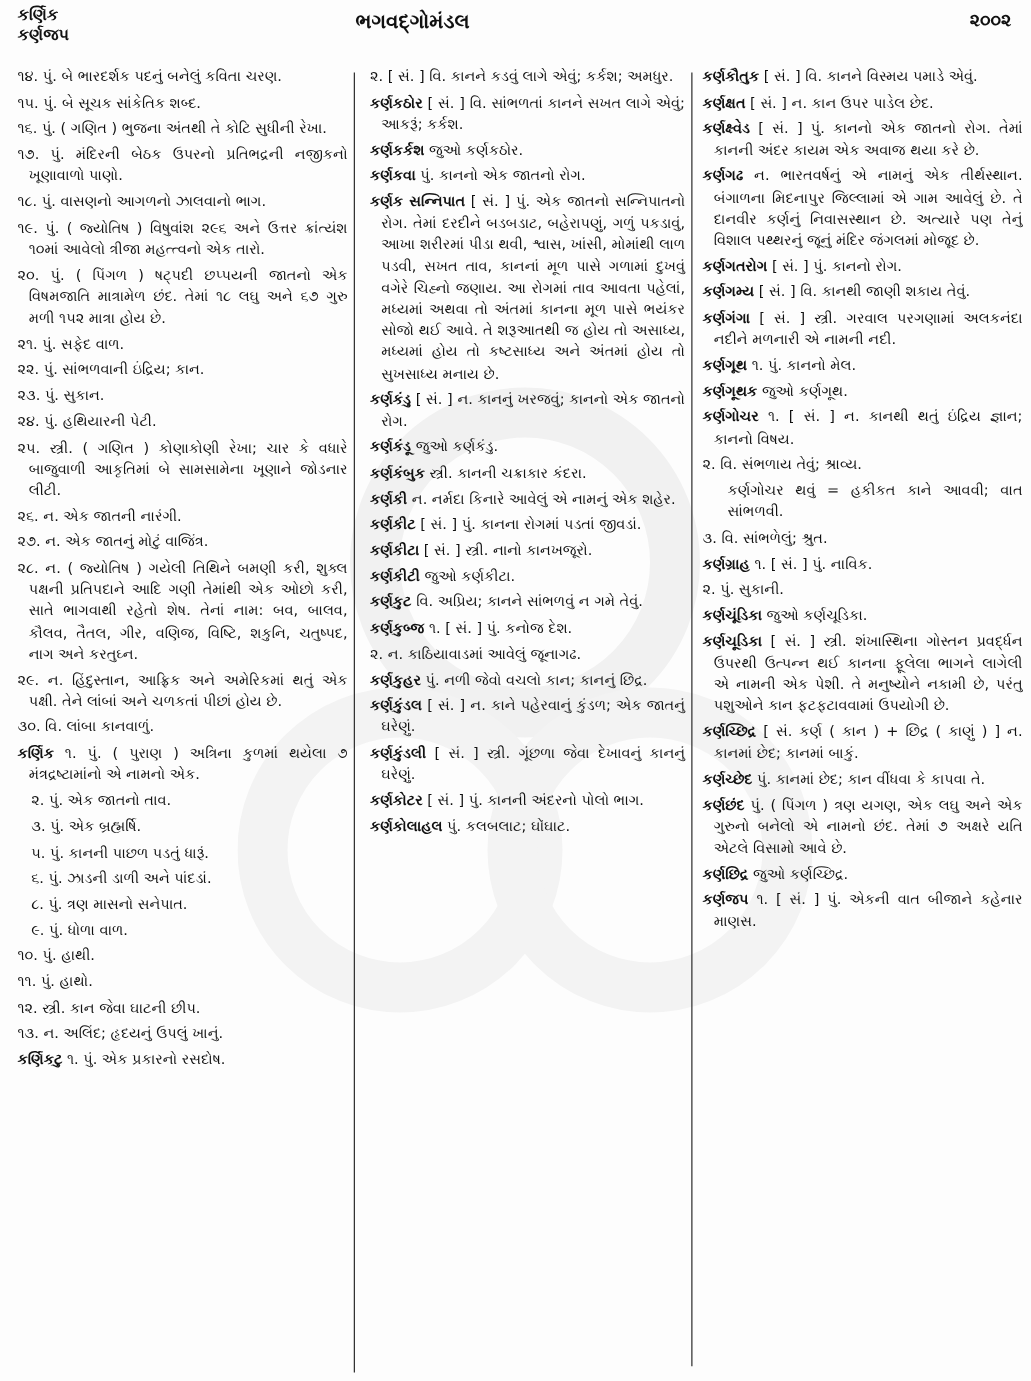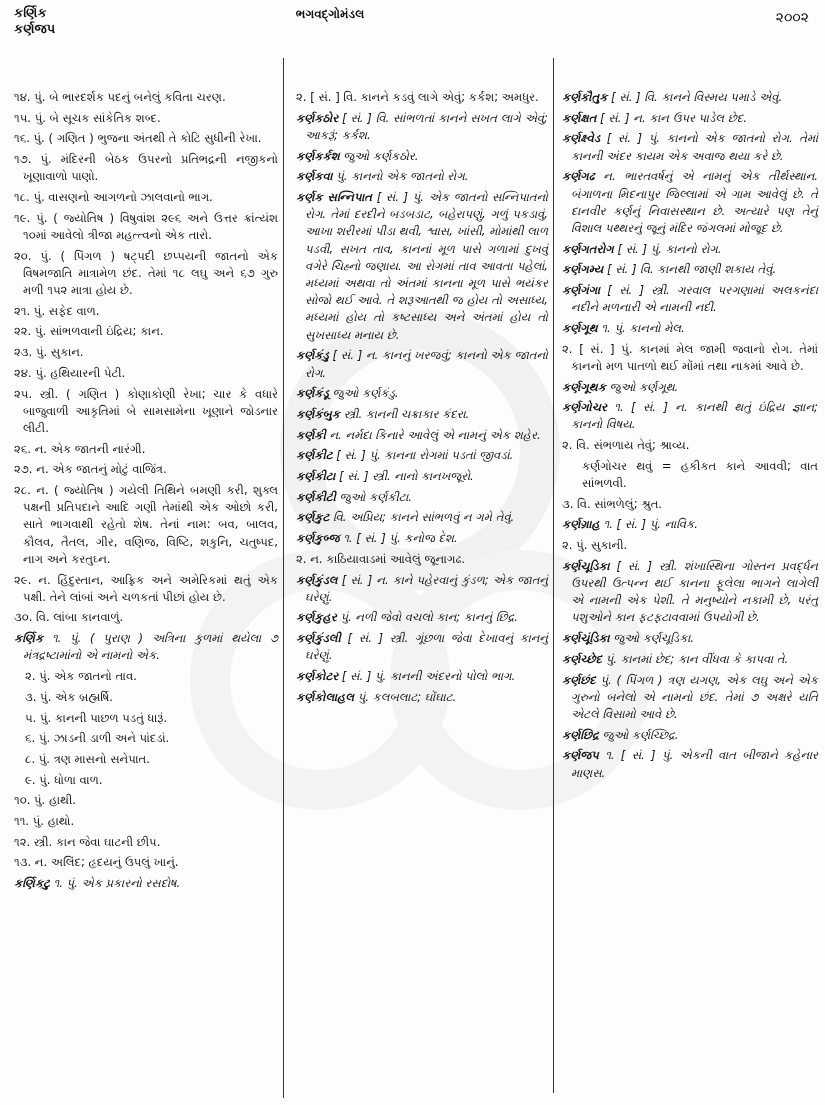--- a/index.html
+++ b/index.html
@@ -1,36 +1,36 @@
 <!DOCTYPE html>
 <html><head>
 <meta charset="utf-8">
 <style>
   html, body { margin:0; padding:0; background:#ffffff; }
   body { width:825px; height:1105px; overflow:hidden; position:relative;
          font-family:"DejaVu Sans", sans-serif; color:#111; }
   .page { position:absolute; left:0; top:0; width:825px; height:1105px; background:#fdfdfd; }
   .watermark { position:absolute; left:190px; top:300px; width:460px; height:520px; pointer-events:none; }
   .hdr-left { position:absolute; left:14px; top:5px; font-size:13px; font-weight:bold; line-height:16px; }
-  .hdr-center { position:absolute; left:0; width:660px; top:7px; text-align:center; font-size:12px; font-weight:bold; }
-  .hdr-right { position:absolute; right:16px; top:9px; font-size:14px; font-weight:normal; }
-  .col { position:absolute; top:53px; font-size:11.6px; line-height:17.2px;margin-top:36px; }
+  .hdr-center { position:absolute; left:0; width:660px; top:7px; text-align:center; font-size:16px; font-weight:bold; }
+  .hdr-right { position:absolute; right:16px; top:9px; font-size:14px; font-weight:bold; }
+  .col { position:absolute; top:53px; font-size:11.6px; line-height:17.2px; }
   .col1 { left:14px; width:264px; }
   .col2 { left:296px; width:252px; }
   .col3 { left:562px; width:256px; }
   .rule { position:absolute; top:58px; width:1px; background:#333; }
   .rule1 { left:283px; height:1040px; }
   .rule2 { left:553px; height:1035px; }
   .entry { margin:0 0 3.5px 0; text-align:justify; }
   .entry .hw { font-weight:bold; }
   .entry.sub { padding-left:9px; text-indent:-9px; }
   .entry.subsense { padding-left:20px; text-indent:-9px; }
   .entry.idiom { padding-left:20px; text-indent:0; }
   .entry .body { }
-  .entry.main { padding-left:9px; text-indent:-9px;font-style:italic; }
+  .entry.main { padding-left:9px; text-indent:-9px; }
 </style>
 </head>
 <body>
 
 <div class="page">
   <svg class="watermark" viewBox="0 0 460 520">
     <circle cx="230" cy="150" r="120" fill="none" stroke="#f1f1f1" stroke-width="40"></circle>
     <circle cx="130" cy="380" r="110" fill="none" stroke="#f3f3f3" stroke-width="40"></circle>
     <circle cx="330" cy="380" r="110" fill="none" stroke="#f3f3f3" stroke-width="40"></circle>
   </svg>
@@ -85,43 +85,43 @@
       <div class="entry main"><span class="hw">કર્ણકંડુ</span> <span class="body">[ સં. ] ન. કાનનું ખરજવું; કાનનો એક જાતનો રોગ.</span></div>
       <div class="entry main"><span class="hw">કર્ણકંડૂ</span> <span class="body">જુઓ કર્ણકંડુ.</span></div>
       <div class="entry main"><span class="hw">કર્ણકંબુક</span> <span class="body">સ્ત્રી. કાનની ચક્રાકાર કંદરા.</span></div>
       <div class="entry main"><span class="hw">કર્ણકી</span> <span class="body">ન. નર્મદા કિનારે આવેલું એ નામનું એક શહેર.</span></div>
       <div class="entry main"><span class="hw">કર્ણકીટ</span> <span class="body">[ સં. ] પું. કાનના રોગમાં પડતાં જીવડાં.</span></div>
       <div class="entry main"><span class="hw">કર્ણકીટા</span> <span class="body">[ સં. ] સ્ત્રી. નાનો કાનખજૂરો.</span></div>
       <div class="entry main"><span class="hw">કર્ણકીટી</span> <span class="body">જુઓ કર્ણકીટા.</span></div>
       <div class="entry main"><span class="hw">કર્ણકુટ</span> <span class="body">વિ. અપ્રિય; કાનને સાંભળવું ન ગમે તેવું.</span></div>
       <div class="entry main"><span class="hw">કર્ણકુબ્જ</span> <span class="body">૧. [ સં. ] પું. કનોજ દેશ.</span></div>
       <div class="entry sub"><span class="num">૨.</span> <span class="body">ન. કાઠિયાવાડમાં આવેલું જૂનાગઢ.</span></div>
+      <div class="entry main"><span class="hw">કર્ણકુહર</span> <span class="body">પું. નળી જેવો વચલો કાન; કાનનું છિદ્ર.</span></div>
       <div class="entry main"><span class="hw">કર્ણકુંડલ</span> <span class="body">[ સં. ] ન. કાને પહેરવાનું કુંડળ; એક જાતનું ઘરેણું.</span></div>
-      <div class="entry main"><span class="hw">કર્ણકુહર</span> <span class="body">પું. નળી જેવો વચલો કાન; કાનનું છિદ્ર.</span></div>
       <div class="entry main"><span class="hw">કર્ણકુંડલી</span> <span class="body">[ સં. ] સ્ત્રી. ગૂંછળા જેવા દેખાવનું કાનનું ઘરેણું.</span></div>
       <div class="entry main"><span class="hw">કર્ણકોટર</span> <span class="body">[ સં. ] પું. કાનની અંદરનો પોલો ભાગ.</span></div>
       <div class="entry main"><span class="hw">કર્ણકોલાહલ</span> <span class="body">પું. કલબલાટ; ઘોંઘાટ.</span></div>
     </div>
   <div class="col col3">
       <div class="entry main"><span class="hw">કર્ણકૌતુક</span> <span class="body">[ સં. ] વિ. કાનને વિસ્મય પમાડે એવું.</span></div>
       <div class="entry main"><span class="hw">કર્ણક્ષત</span> <span class="body">[ સં. ] ન. કાન ઉપર પાડેલ છેદ.</span></div>
       <div class="entry main"><span class="hw">કર્ણક્ષ્વેડ</span> <span class="body">[ સં. ] પું. કાનનો એક જાતનો રોગ. તેમાં કાનની અંદર કાયમ એક અવાજ થયા કરે છે.</span></div>
       <div class="entry main"><span class="hw">કર્ણગઢ</span> <span class="body">ન. ભારતવર્ષનું એ નામનું એક તીર્થસ્થાન. બંગાળના મિદનાપુર જિલ્લામાં એ ગામ આવેલું છે. તે દાનવીર કર્ણનું નિવાસસ્થાન છે. અત્યારે પણ તેનું વિશાલ પથ્થરનું જૂનું મંદિર જંગલમાં મોજૂદ છે.</span></div>
       <div class="entry main"><span class="hw">કર્ણગતરોગ</span> <span class="body">[ સં. ] પું. કાનનો રોગ.</span></div>
       <div class="entry main"><span class="hw">કર્ણગમ્ય</span> <span class="body">[ સં. ] વિ. કાનથી જાણી શકાય તેવું.</span></div>
       <div class="entry main"><span class="hw">કર્ણગંગા</span> <span class="body">[ સં. ] સ્ત્રી. ગરવાલ પરગણામાં અલકનંદા નદીને મળનારી એ નામની નદી.</span></div>
       <div class="entry main"><span class="hw">કર્ણગૂથ</span> <span class="body">૧. પું. કાનનો મેલ.</span></div>
-      <div class="entry sub"><span class="num">૨.</span> <span class="body">[ સં. ] પું. કાનમાં મેલ જામી જવાનો રોગ. તેમાં કાનનો મળ પાતળો થઈ મોંમાં તથા નાકમાં આવે છે.</span></div>
       <div class="entry main"><span class="hw">કર્ણગૂથક</span> <span class="body">જુઓ કર્ણગૂથ.</span></div>
       <div class="entry main"><span class="hw">કર્ણગોચર</span> <span class="body">૧. [ સં. ] ન. કાનથી થતું ઇંદ્રિય જ્ઞાન; કાનનો વિષય.</span></div>
       <div class="entry sub"><span class="num">૨.</span> <span class="body">વિ. સંભળાય તેવું; શ્રાવ્ય.</span></div>
       <div class="entry idiom"><span class="body">કર્ણગોચર થવું = હકીકત કાને આવવી; વાત સાંભળવી.</span></div>
       <div class="entry sub"><span class="num">૩.</span> <span class="body">વિ. સાંભળેલું; શ્રુત.</span></div>
       <div class="entry main"><span class="hw">કર્ણગ્રાહ</span> <span class="body">૧. [ સં. ] પું. નાવિક.</span></div>
       <div class="entry sub"><span class="num">૨.</span> <span class="body">પું. સુકાની.</span></div>
+      <div class="entry main"><span class="hw">કર્ણચૂંડિકા</span> <span class="body">જુઓ કર્ણચૂડિકા.</span></div>
       <div class="entry main"><span class="hw">કર્ણચૂડિકા</span> <span class="body">[ સં. ] સ્ત્રી. શંખાસ્થિના ગોસ્તન પ્રવર્દ્ધન ઉપરથી ઉત્પન્ન થઈ કાનના ફૂલેલા ભાગને લાગેલી એ નામની એક પેશી. તે મનુષ્યોને નકામી છે, પરંતુ પશુઓને કાન ફટફટાવવામાં ઉપયોગી છે.</span></div>
-      <div class="entry main"><span class="hw">કર્ણચૂંડિકા</span> <span class="body">જુઓ કર્ણચૂડિકા.</span></div>
+      <div class="entry main"><span class="hw">કર્ણચ્છિદ્ર</span> <span class="body">[ સં. કર્ણ ( કાન ) + છિદ્ર ( કાણું ) ] ન. કાનમાં છેદ; કાનમાં બાકું.</span></div>
       <div class="entry main"><span class="hw">કર્ણચ્છેદ</span> <span class="body">પું. કાનમાં છેદ; કાન વીંધવા કે કાપવા તે.</span></div>
       <div class="entry main"><span class="hw">કર્ણછંદ</span> <span class="body">પું. ( પિંગળ ) ત્રણ યગણ, એક લઘુ અને એક ગુરુનો બનેલો એ નામનો છંદ. તેમાં ૭ અક્ષરે યતિ એટલે વિસામો આવે છે.</span></div>
       <div class="entry main"><span class="hw">કર્ણછિદ્ર</span> <span class="body">જુઓ કર્ણચ્છિદ્ર.</span></div>
       <div class="entry main"><span class="hw">કર્ણજપ</span> <span class="body">૧. [ સં. ] પું. એકની વાત બીજાને કહેનાર માણસ.</span></div>
     </div>
 </div>
 
 </body></html>

